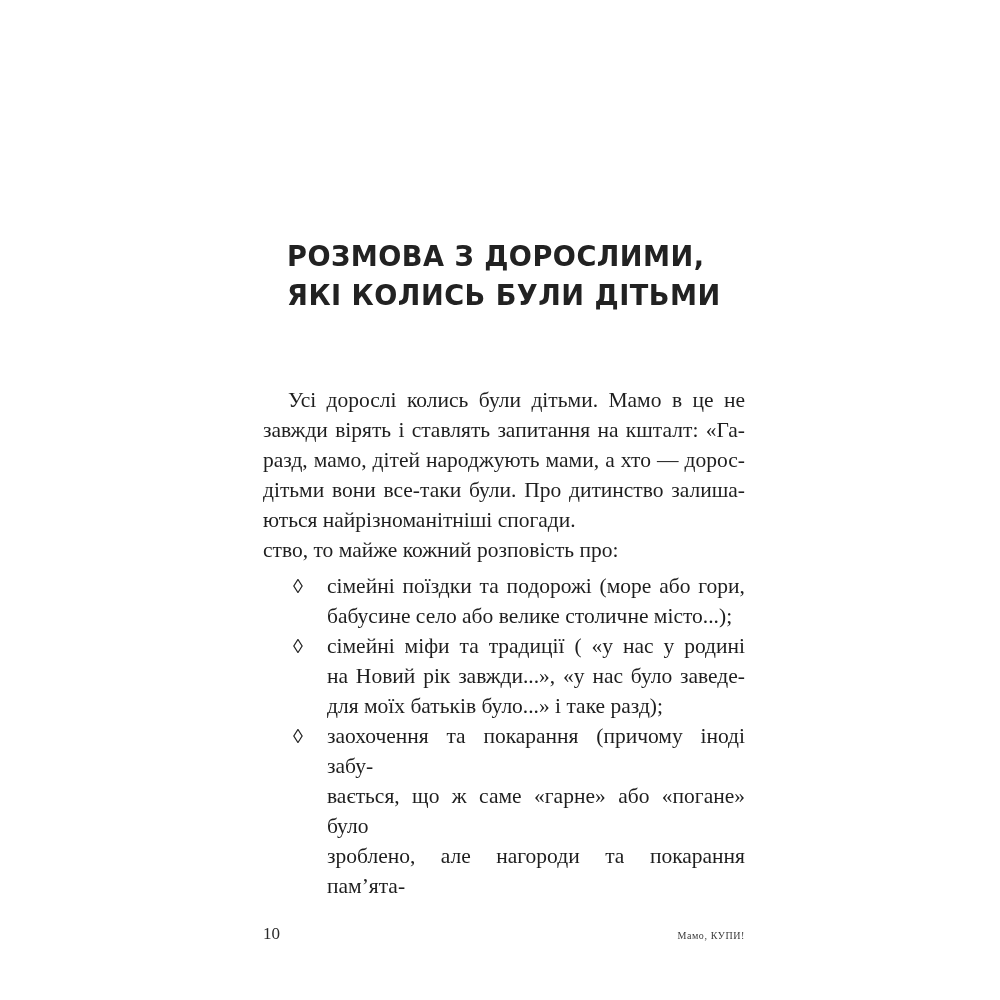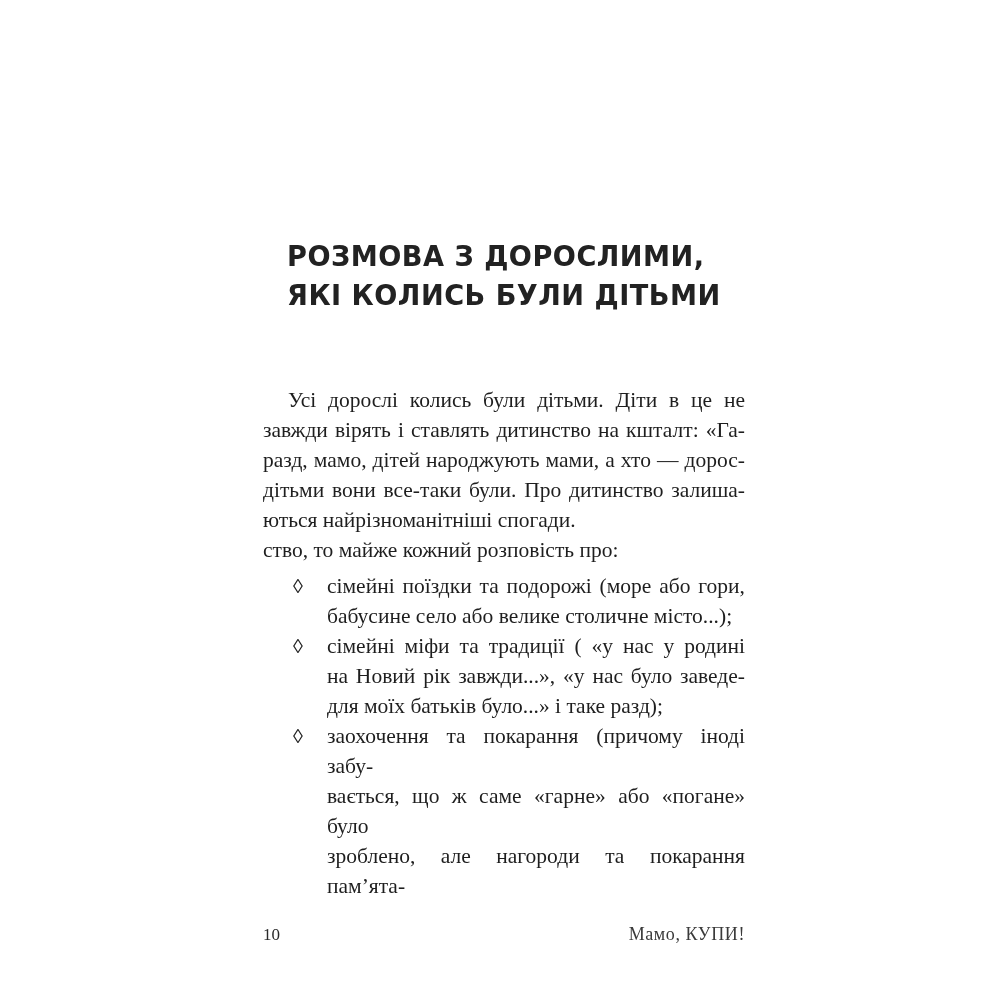--- a/index.html
+++ b/index.html
@@ -59,42 +59,42 @@
     display: flex;
     justify-content: space-between;
     align-items: baseline;
   }
   .page-number {
     font-weight: 400;
     font-size: 17px;
     color: #2a2a2a;
   }
   .running-title {
-    font-size: 18px;
+    font-size: 10px;
     letter-spacing: 0.6px;
     color: #3a3a3a;
   }
 </style>
 </head>
 <body>
 
 <div class="page">
 
   <div class="content">
 
     <h1 class="chapter-title">
       <div class="tline">РОЗМОВА З ДОРОСЛИМИ,</div>
       <div class="tline">ЯКІ КОЛИСЬ БУЛИ ДІТЬМИ</div>
     </h1>
 
     <div class="body-text">
 
       <div class="para">
-        <div class="line first-indent">Усі дорослі колись були дітьми. Діти в це не</div>
-        <div class="line">завжди вірять і ставлять дитинство на кшталт: «Га-</div>
+        <div class="line first-indent">Усі дорослі колись були дітьми. Мамо в це не</div>
+        <div class="line">завжди вірять і ставлять запитання на кшталт: «Га-</div>
         <div class="line">разд, мамо, дітей народжують мами, а хто — дорос-</div>
         <div class="line">дітьми вони все-таки були. Про дитинство залиша-</div>
         <div class="line last">ються найрізноманітніші спогади.</div>
       </div>
 
       <div class="para">
         <div class="line last">ство, то майже кожний розповість про:</div>
       </div>
 
       <div class="list">

